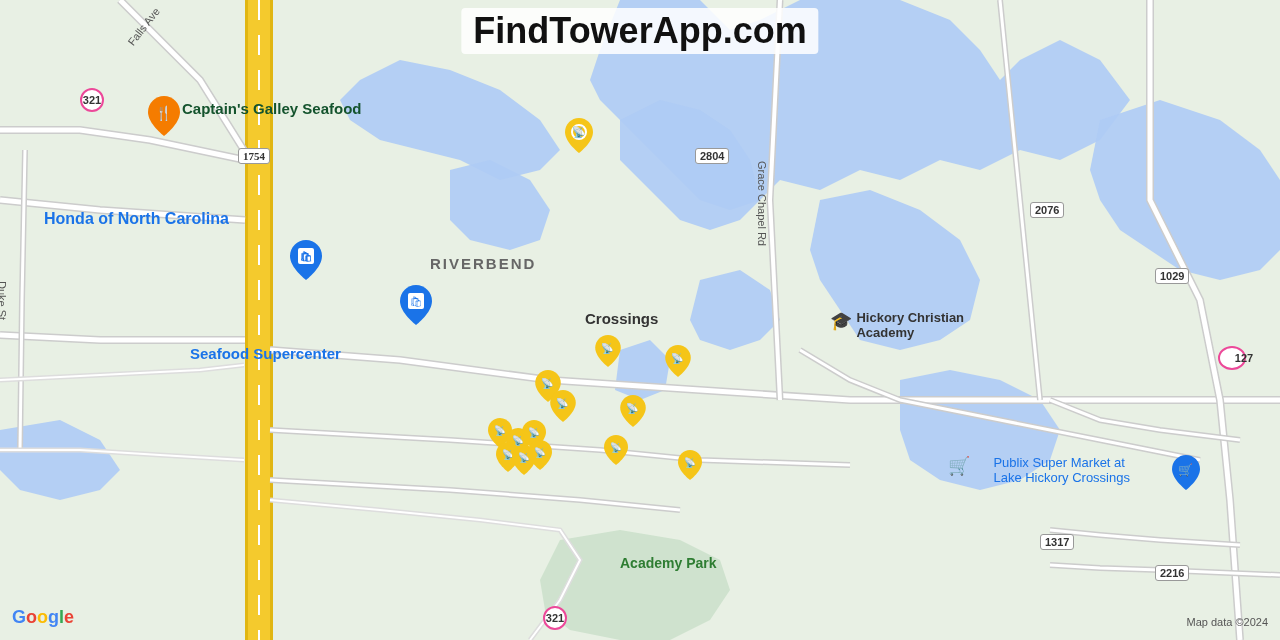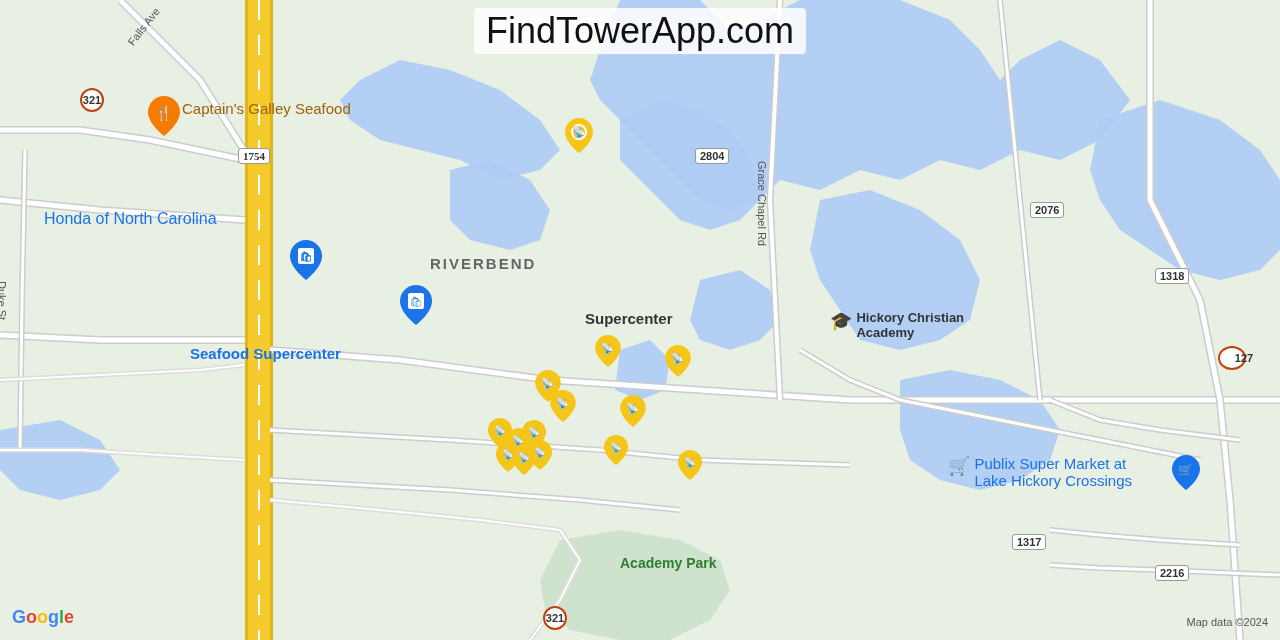--- a/index.html
+++ b/index.html
@@ -20,21 +20,21 @@
       width: 100%; height: 100%;
     }
 
     
     #header-title {
       position: absolute;
       top: 8px;
       left: 50%;
       transform: translateX(-50%);
       font-size: 36px;
-      font-weight: normal;
+      font-weight: bold;
       color: #111;
       white-space: nowrap;
       z-index: 10;
       background: rgba(255,255,255,0.85);
       padding: 2px 12px;
       border-radius: 4px;
     }
 
     
     .place-label {
@@ -104,21 +104,21 @@
       border-radius: 3px;
       font-size: 11px;
       color: #333;
       padding: 1px 4px;
       z-index: 6;
       font-weight: 600;
     }
 
     .road-badge.interstate {
       background: #fff;
-      border: 2px solid #c2410c;
+      border: 2px solid #ec4899;
       border-radius: 50%;
       width: 24px;
       height: 24px;
       display: flex;
       align-items: center;
       justify-content: center;
       padding: 0;
     }
 
     
@@ -144,23 +144,23 @@
       font-weight: 500;
       z-index: 5;
       display: flex;
       align-items: flex-start;
       gap: 4px;
     }
 
     
     .restaurant-label {
       position: absolute;
-      color: #a16207;
+      color: #14532d;
       font-size: 15px;
-      font-weight: 400;
+      font-weight: 700;
       z-index: 5;
       display: flex;
       align-items: flex-start;
       gap: 4px;
     }
   </style>
 </head>
 <body>
 
 <div id="map-container">
@@ -256,27 +256,27 @@
   <div id="header-title">FindTowerApp.com</div>
 
   <div class="road-badge interstate" style="left:80px; top:88px;">321</div>
 
   <div class="road-badge" style="left:238px; top:148px;font-family:Liberation Serif, serif;">1754</div>
 
   <div class="road-badge" style="left:695px; top:148px;">2804</div>
 
   <div class="road-badge" style="left:1030px; top:202px;">2076</div>
 
-  <div class="road-badge" style="left:1155px; top:268px;">1318</div>
+  <div class="road-badge" style="left:1155px; top:268px;">1029</div>
 
   <div class="road-badge interstate" style="left:1218px; top:346px;padding-left:24px;">127</div>
 
   <div class="road-badge interstate" style="left:543px; top:606px;">321</div>
 
-  <div class="road-badge" style="left:1012px; top:534px;">1317</div>
+  <div class="road-badge" style="left:1040px; top:534px;">1317</div>
 
   <div class="road-badge" style="left:1155px; top:565px;">2216</div>
 
   <div class="place-label road" style="left:130px; top:38px; transform:rotate(-52deg); transform-origin: left center;">Falls Ave</div>
   <div class="place-label road" style="left:762px; top:155px; transform:rotate(90deg); transform-origin: left center;">Grace Chapel Rd</div>
   <div class="place-label road" style="left:2px; top:275px; transform:rotate(90deg); transform-origin: left center;">Duke St</div>
 
   <div class="marker" style="left:148px; top:96px;">
     <svg width="32" height="40" viewBox="0 0 32 40">
       <path d="M16 0 C7.2 0 0 7.2 0 16 C0 28 16 40 16 40 C16 40 32 28 32 16 C32 7.2 24.8 0 16 0Z" fill="#f57c00"></path>
@@ -287,45 +287,45 @@
     Captain's Galley Seafood
   </div>
 
   <div class="marker" style="left:290px; top:240px;">
     <svg width="32" height="40" viewBox="0 0 32 40">
       <path d="M16 0 C7.2 0 0 7.2 0 16 C0 28 16 40 16 40 C16 40 32 28 32 16 C32 7.2 24.8 0 16 0Z" fill="#1a73e8"></path>
       <rect x="8" y="8" width="16" height="16" rx="2" fill="white"></rect>
       <text x="16" y="20" text-anchor="middle" fill="#1a73e8" font-size="10" font-weight="bold">🛍</text>
     </svg>
   </div>
-  <div class="place-label" style="left:44px; top:210px; font-size:16px; font-weight:400;">Honda of North Carolina</div>
+  <div class="place-label" style="left:44px; top:210px; font-size:16px; font-weight:700;">Honda of North Carolina</div>
 
   <div class="marker" style="left:400px; top:285px;">
     <svg width="32" height="40" viewBox="0 0 32 40">
       <path d="M16 0 C7.2 0 0 7.2 0 16 C0 28 16 40 16 40 C16 40 32 28 32 16 C32 7.2 24.8 0 16 0Z" fill="#1a73e8"></path>
       <rect x="8" y="8" width="16" height="16" rx="2" fill="white"></rect>
       <text x="16" y="20" text-anchor="middle" fill="#1a73e8" font-size="10">🛍</text>
     </svg>
   </div>
   <div class="place-label" style="left:190px; top:345px; font-size:15px; font-weight:600;">Seafood Supercenter</div>
 
   <div class="place-label dark" style="left:430px; top:255px; font-size:15px; letter-spacing:2px; color:#666;">RIVERBEND</div>
 
-  <div class="place-label dark" style="left:585px; top:310px; font-size:15px; color:#333;">Supercenter</div>
+  <div class="place-label dark" style="left:585px; top:310px; font-size:15px; color:#333;">Crossings</div>
 
   <div class="place-label green" style="left:620px; top:555px; font-size:14px;">Academy Park</div>
 
   <div class="school-label" style="left:830px; top:310px;">
     <span style="font-size:18px;">🎓</span>
     <span>Hickory Christian<br>Academy</span>
   </div>
 
   <div class="publix-label" style="left:948px; top:455px;">
     <span style="font-size:18px; color:#1a73e8;">🛒</span>
-    <span style="font-size:15px;">Publix Super Market at<br>Lake Hickory Crossings</span>
+    <span style="font-size:13px;margin-left:19px;">Publix Super Market at<br>Lake Hickory Crossings</span>
   </div>
 
   <div class="marker" style="left:1172px; top:455px;">
     <svg width="28" height="35" viewBox="0 0 28 35">
       <path d="M14 0 C6.3 0 0 6.3 0 14 C0 24.5 14 35 14 35 C14 35 28 24.5 28 14 C28 6.3 21.7 0 14 0Z" fill="#1a73e8"></path>
       <text x="14" y="19" text-anchor="middle" fill="white" font-size="12">🛒</text>
     </svg>
   </div>
 
   <div class="marker yellow-pin" style="left:565px; top:118px;">

